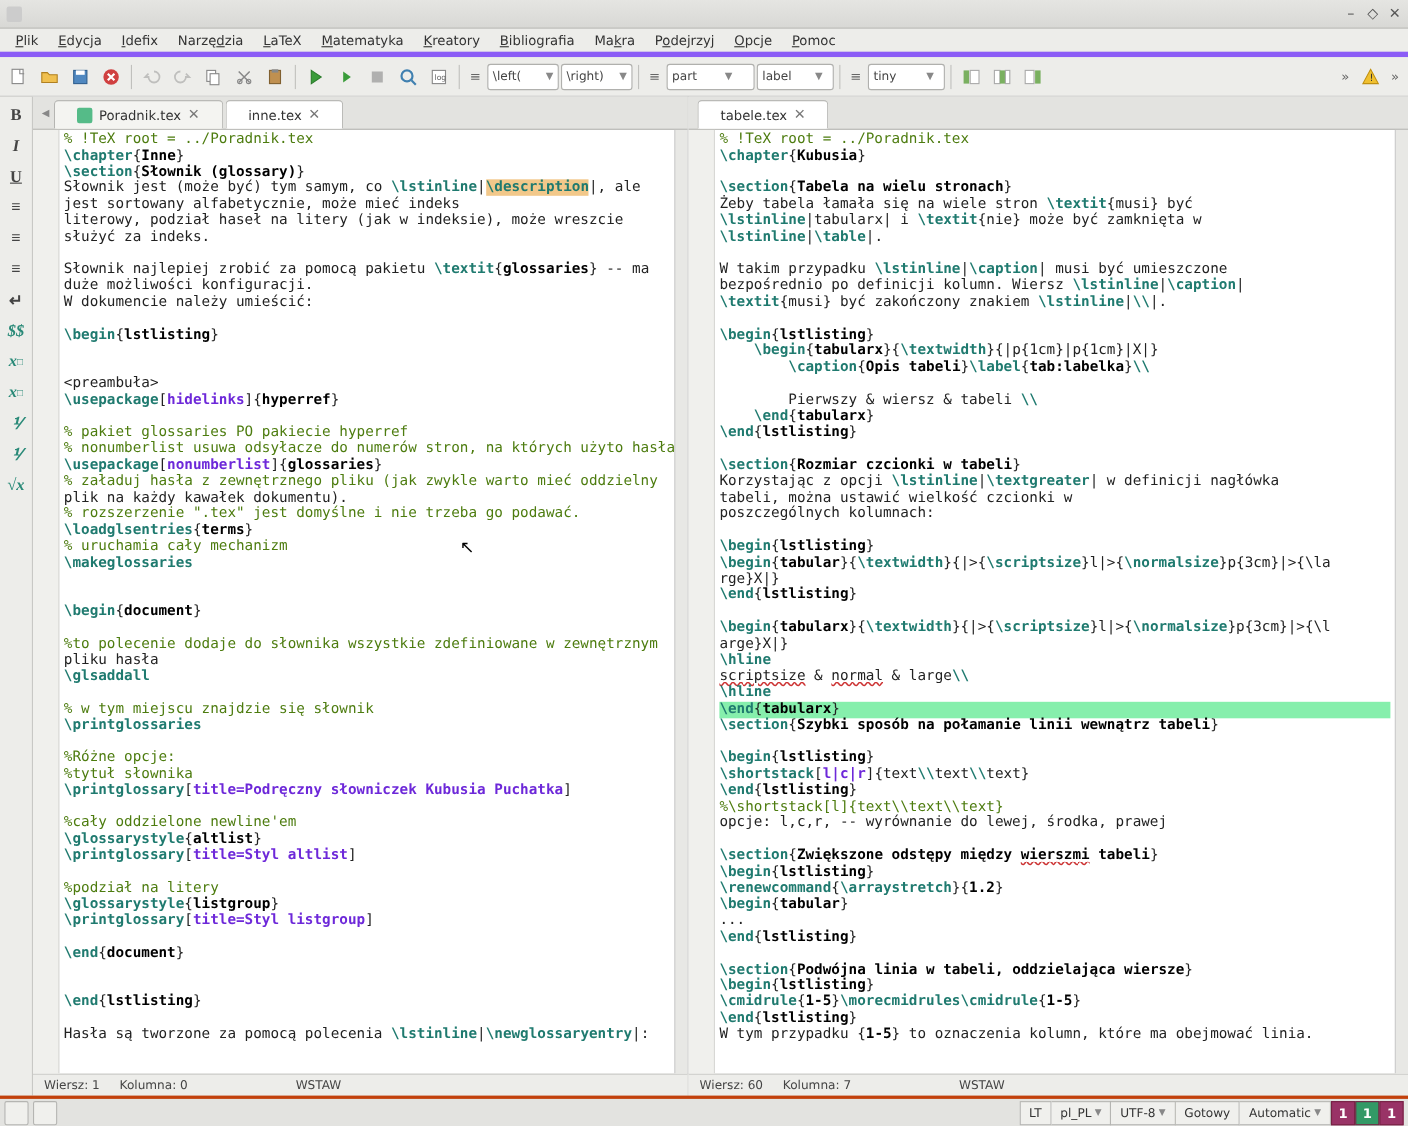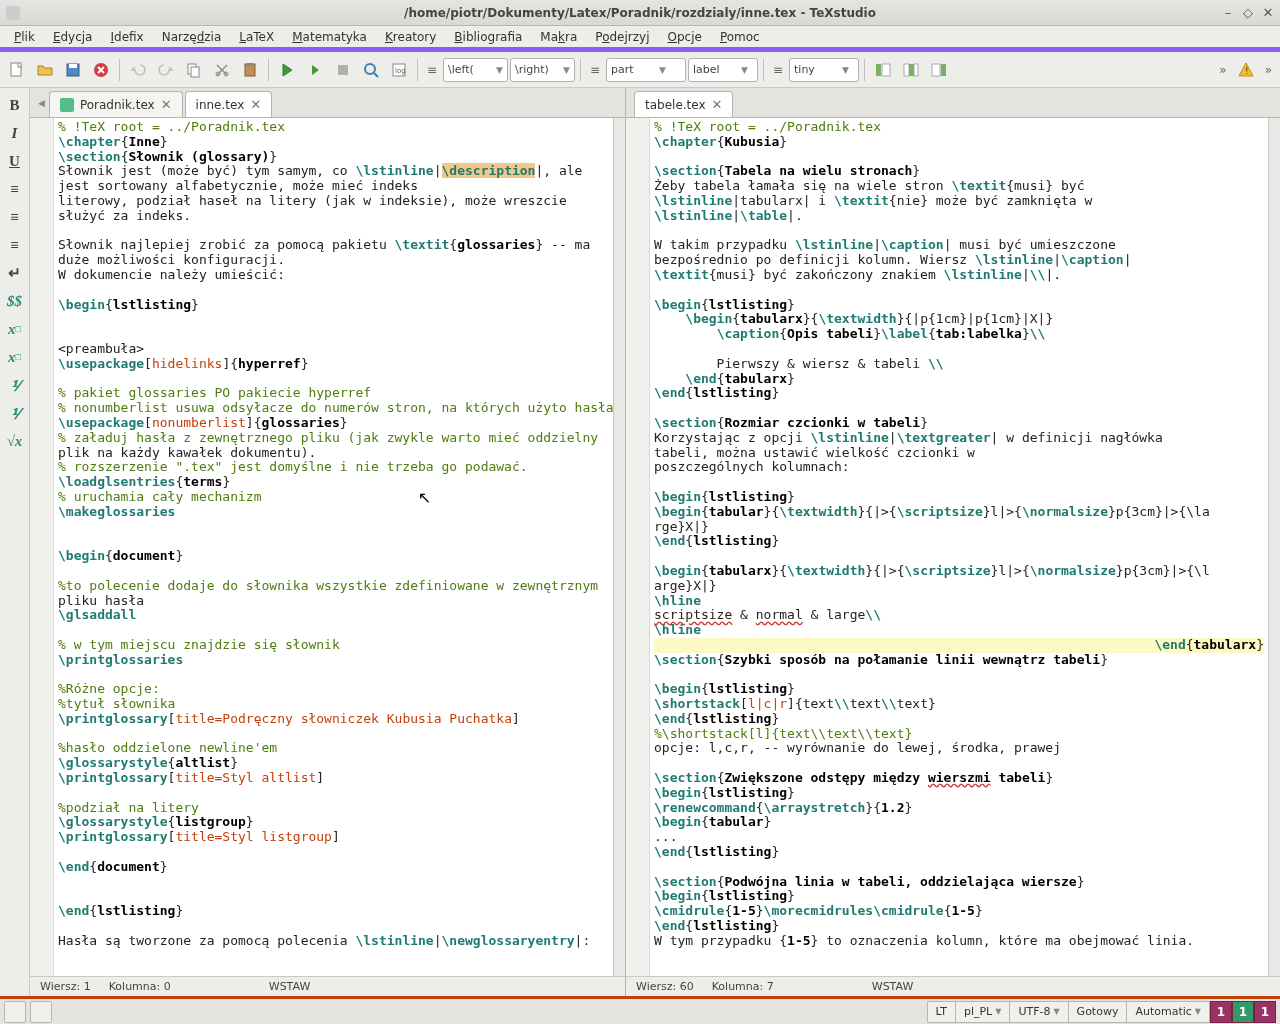--- a/index.html
+++ b/index.html
@@ -15,21 +15,21 @@
 .toolbar { height: 36px; background: #ededea; display: flex; align-items: center; padding: 0 4px; gap: 2px; border-bottom: 1px solid #c8c8c5; }
 .tbtn { width: 26px; height: 26px; display: inline-flex; align-items: center; justify-content: center; border: 1px solid transparent; border-radius: 3px; }
 .tbtn svg { width: 18px; height: 18px; }
 .sep { width: 1px; height: 22px; background: #c0c0bd; margin: 0 3px; }
 .combo { height: 24px; background: #fff; border: 1px solid #b0b0ad; border-radius: 3px; display: inline-flex; align-items: center; padding: 0 4px; font-size: 11px; color: #444; }
 .combo .val { min-width: 48px; padding-right: 4px; }
 .combo .arr { color: #888; font-size: 9px; }
 .expand { color: #666; padding: 0 4px; }
 
 .tabbar { height: 30px; background: #e3e3e0; display: flex; align-items: flex-end; border-bottom: 1px solid #b5b5b2; padding-left: 2px; position: relative;}
-.tab { height: 26px; background: #f4f4f1; border: 1px solid #b5b5b2; border-bottom: none; border-top-left-radius: 4px; border-top-right-radius: 4px; display: inline-flex; align-items: center; padding: 0 10px; gap: 6px; margin-right: 2px; font-size: 12px; }
+.tab { height: 26px; background: #f4f4f1; border: 1px solid #b5b5b2; border-bottom: none; border-top-left-radius: 4px; border-top-right-radius: 4px; display: inline-flex; align-items: center; padding: 0 20px; gap: 6px; margin-right: 2px; font-size: 12px; }
 .tab.active { background: #fff; }
 .tab .tabicon { width: 14px; height: 14px; background: #5b8; border-radius: 2px; }
 .tab .close { color: #777; font-size: 13px; }
 .tabbar.right { background: #e3e3e0; }
 
 .workarea { flex: 1; display: flex; }
 .lefttools { width: 30px; background: #ededea; border-right: 1px solid #c8c8c5; display: flex; flex-direction: column; align-items: center; padding-top: 6px; gap: 6px; }
 .lefttools .lt { width: 22px; height: 22px; font-family: serif; font-size: 15px; font-weight: bold; display: flex; align-items: center; justify-content: center; color: #444; border-radius: 3px; }
 .lefttools .lt.teal { color: #2a8a78; font-style: italic; }
 .panes { flex: 1; display: flex; }
@@ -46,32 +46,31 @@
 .bottombar .bbtns { display: flex; gap: 4px; }
 .bottombar .bb { width: 22px; height: 22px; border: 1px solid #b5b5b2; background: #f0f0ed; border-radius: 2px; }
 .bottombar .status-r { display: flex; gap: 0; align-items: center; }
 .sbtn { height: 22px; border: 1px solid #b5b5b2; background: #f0f0ed; padding: 0 8px; display: inline-flex; align-items: center; font-size: 11px; }
 .sbtn + .sbtn { border-left: none; }
 .badge { width: 22px; height: 22px; background: #936; color: #fff; font-weight: bold; display: inline-flex; align-items: center; justify-content: center; border: 1px solid #724; }
 .tri { font-size: 8px; color: #888; padding-left: 3px; }
 .kw  { color: #1f7a6f; font-weight: bold; }
 .arg { color: #000; font-weight: bold; }
 .cm  { color: #4d7c0f; }
-.opt { color: #c2410c; }
+.opt { color: #6d28d9; font-weight: bold; }
 .warn { background: #f2c88a; }
-.hl-line { background: #fef9c3; display: inline-block; width: 100%; text-align: right; }
+.hl-line { background: #86efac; display: inline-block; width: 100%; }
 .err-u { text-decoration: underline wavy #c33; }
 .mouse { position: absolute; left: 388px; top: 370px; font-size: 16px; color: #000; z-index: 50; pointer-events: none; }
 </style>
 </head>
 <body>
 
 <div class="titlebar">
   <span class="icon"></span>
-  <span class="title">/home/piotr/Dokumenty/Latex/Poradnik/rozdzialy/inne.tex - TeXstudio</span>
   <div class="winbtns">
     <span>–</span>
     <span>◇</span>
     <span>✕</span>
   </div>
 </div>
 
 <div class="menubar">
   <span class="menu"><u>P</u>lik</span>
   <span class="menu"><u>E</u>dycja</span>
@@ -296,21 +295,21 @@
 pliku hasła
 <span class="kw">\glsaddall</span>
 
 <span class="cm">% w tym miejscu znajdzie się słownik</span>
 <span class="kw">\printglossaries</span>
 
 <span class="cm">%Różne opcje:</span>
 <span class="cm">%tytuł słownika</span>
 <span class="kw">\printglossary</span>[<span class="opt">title=Podręczny słowniczek Kubusia Puchatka</span>]
 
-<span class="cm">%hasło oddzielone newline'em</span>
+<span class="cm">%cały oddzielone newline'em</span>
 <span class="kw">\glossarystyle</span>{<span class="arg">altlist</span>}
 <span class="kw">\printglossary</span>[<span class="opt">title=Styl altlist</span>]
 
 <span class="cm">%podział na litery</span>
 <span class="kw">\glossarystyle</span>{<span class="arg">listgroup</span>}
 <span class="kw">\printglossary</span>[<span class="opt">title=Styl listgroup</span>]
 
 <span class="kw">\end</span>{<span class="arg">document</span>}
 
 

